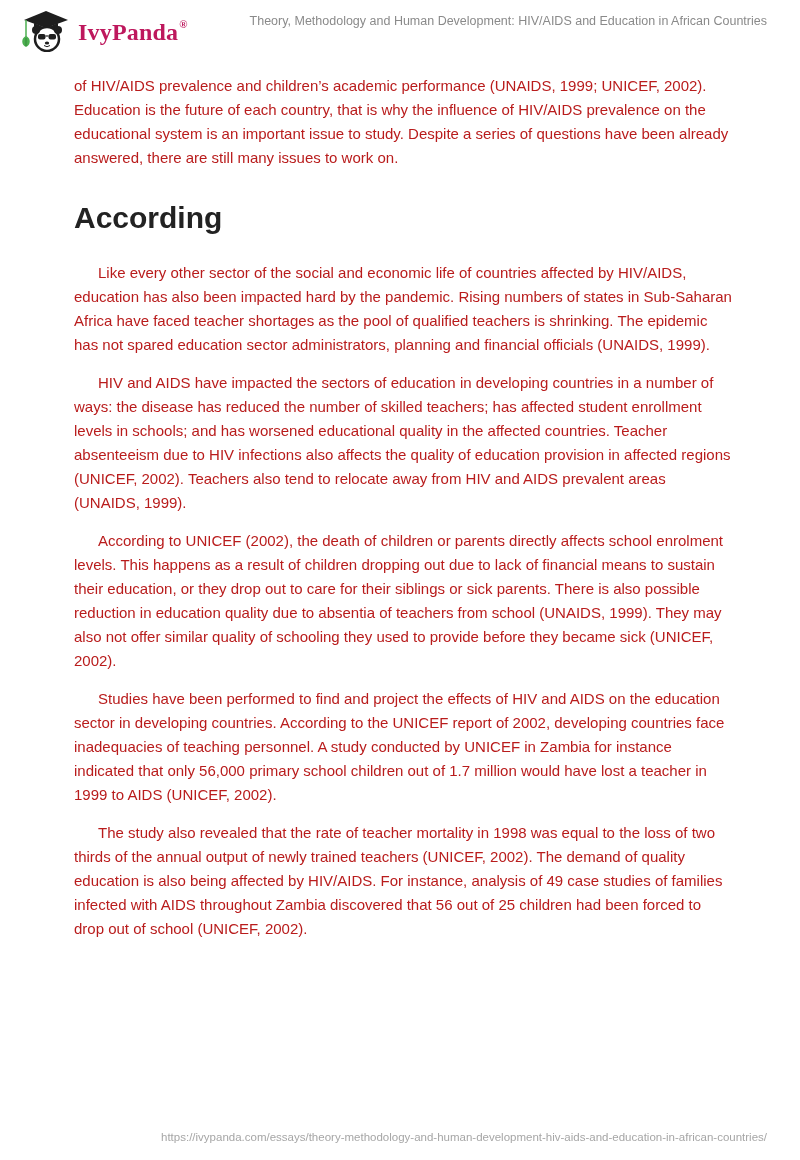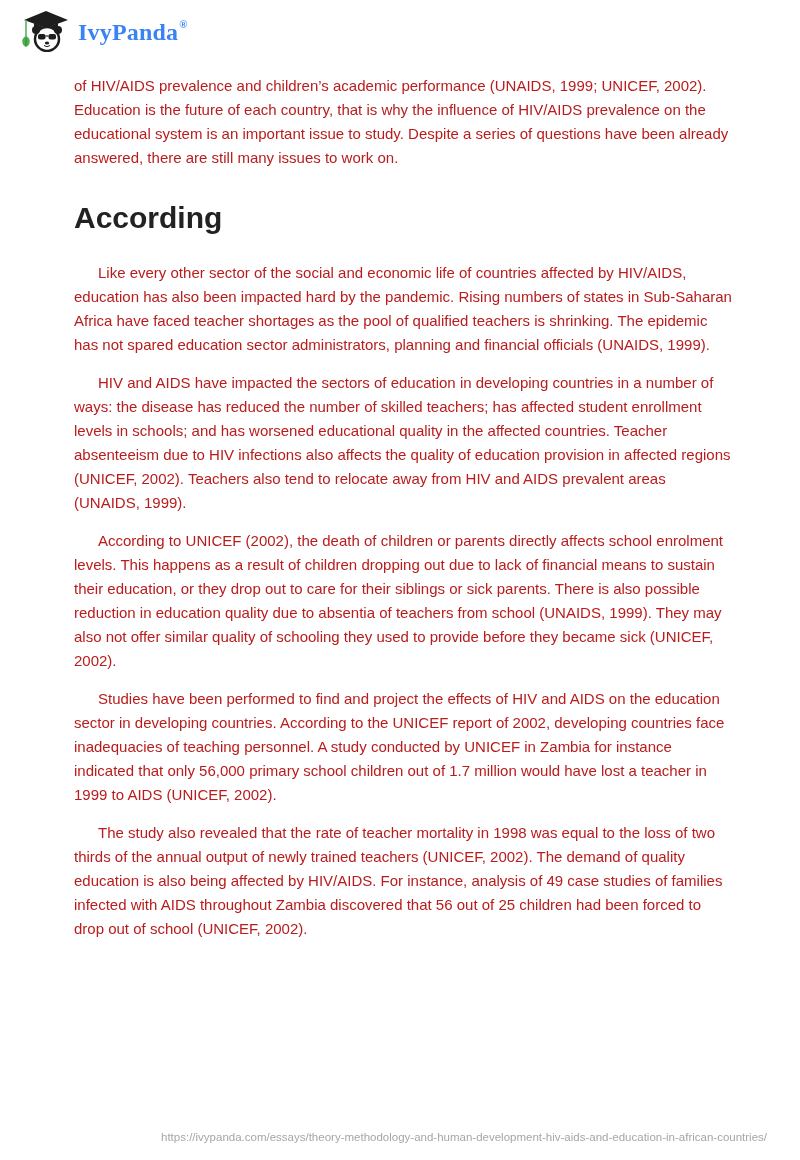--- a/index.html
+++ b/index.html
@@ -33,21 +33,21 @@
     .logo-mark {
       width: 56px;
       height: 44px;
       position: relative;
     }
     .logo-text {
       margin-left: 6px;
       font-family: "Liberation Serif", serif;
       font-weight: bold;
       font-size: 24px;
-      color: #3b82f6;
+      color: #be185d;
       letter-spacing: 0.2px;
       position: relative;
       top: 2px;
     }
     .logo-text sup {
       font-size: 11px;
       position: relative;
       top: -3px;
       margin-left: 1px;
     }
@@ -119,20 +119,21 @@
         <rect x="22" y="26" width="7.5" height="5.5" rx="2" fill="#1e1e1e"></rect>
         <rect x="32.5" y="26" width="7.5" height="5.5" rx="2" fill="#1e1e1e"></rect>
         <line x1="29.5" y1="28" x2="32.5" y2="28" stroke="#1e1e1e" stroke-width="1.2"></line>
 
         <ellipse cx="31" cy="35" rx="2.2" ry="1.5" fill="#1e1e1e"></ellipse>
         <path d="M28,37.5 Q31,40 34,37.5" stroke="#1e1e1e" stroke-width="1" fill="none"></path>
       </svg>
     </span>
     <span class="logo-text"><span>IvyPanda</span><sup>®</sup></span>
   </div>
+  <div class="doc-title">Theory, Methodology and Human Development: HIV/AIDS and Education in African Countries</div>
 </header>
 
 <main class="content">
   <p>of HIV/AIDS prevalence and children’s academic performance (UNAIDS, 1999; UNICEF, 2002). Education is the future of each country, that is why the influence of HIV/AIDS prevalence on the educational system is an important issue to study. Despite a series of questions have been already answered, there are still many issues to work on.</p>
   <h2>According</h2>
   <p class="indent">Like every other sector of the social and economic life of countries affected by HIV/AIDS, education has also been impacted hard by the pandemic. Rising numbers of states in Sub-Saharan Africa have faced teacher shortages as the pool of qualified teachers is shrinking. The epidemic has not spared education sector administrators, planning and financial officials (UNAIDS, 1999).</p>
   <p class="indent">HIV and AIDS have impacted the sectors of education in developing countries in a number of ways: the disease has reduced the number of skilled teachers; has affected student enrollment levels in schools; and has worsened educational quality in the affected countries. Teacher absenteeism due to HIV infections also affects the quality of education provision in affected regions (UNICEF, 2002). Teachers also tend to relocate away from HIV and AIDS prevalent areas (UNAIDS, 1999).</p>
   <p class="indent">According to UNICEF (2002), the death of children or parents directly affects school enrolment levels. This happens as a result of children dropping out due to lack of financial means to sustain their education, or they drop out to care for their siblings or sick parents. There is also possible reduction in education quality due to absentia of teachers from school (UNAIDS, 1999). They may also not offer similar quality of schooling they used to provide before they became sick (UNICEF, 2002).</p>
   <p class="indent">Studies have been performed to find and project the effects of HIV and AIDS on the education sector in developing countries. According to the UNICEF report of 2002, developing countries face inadequacies of teaching personnel. A study conducted by UNICEF in Zambia for instance indicated that only 56,000 primary school children out of 1.7 million would have lost a teacher in 1999 to AIDS (UNICEF, 2002).</p>
   <p class="indent">The study also revealed that the rate of teacher mortality in 1998 was equal to the loss of two thirds of the annual output of newly trained teachers (UNICEF, 2002). The demand of quality education is also being affected by HIV/AIDS. For instance, analysis of 49 case studies of families infected with AIDS throughout Zambia discovered that 56 out of 25 children had been forced to drop out of school (UNICEF, 2002).</p>

